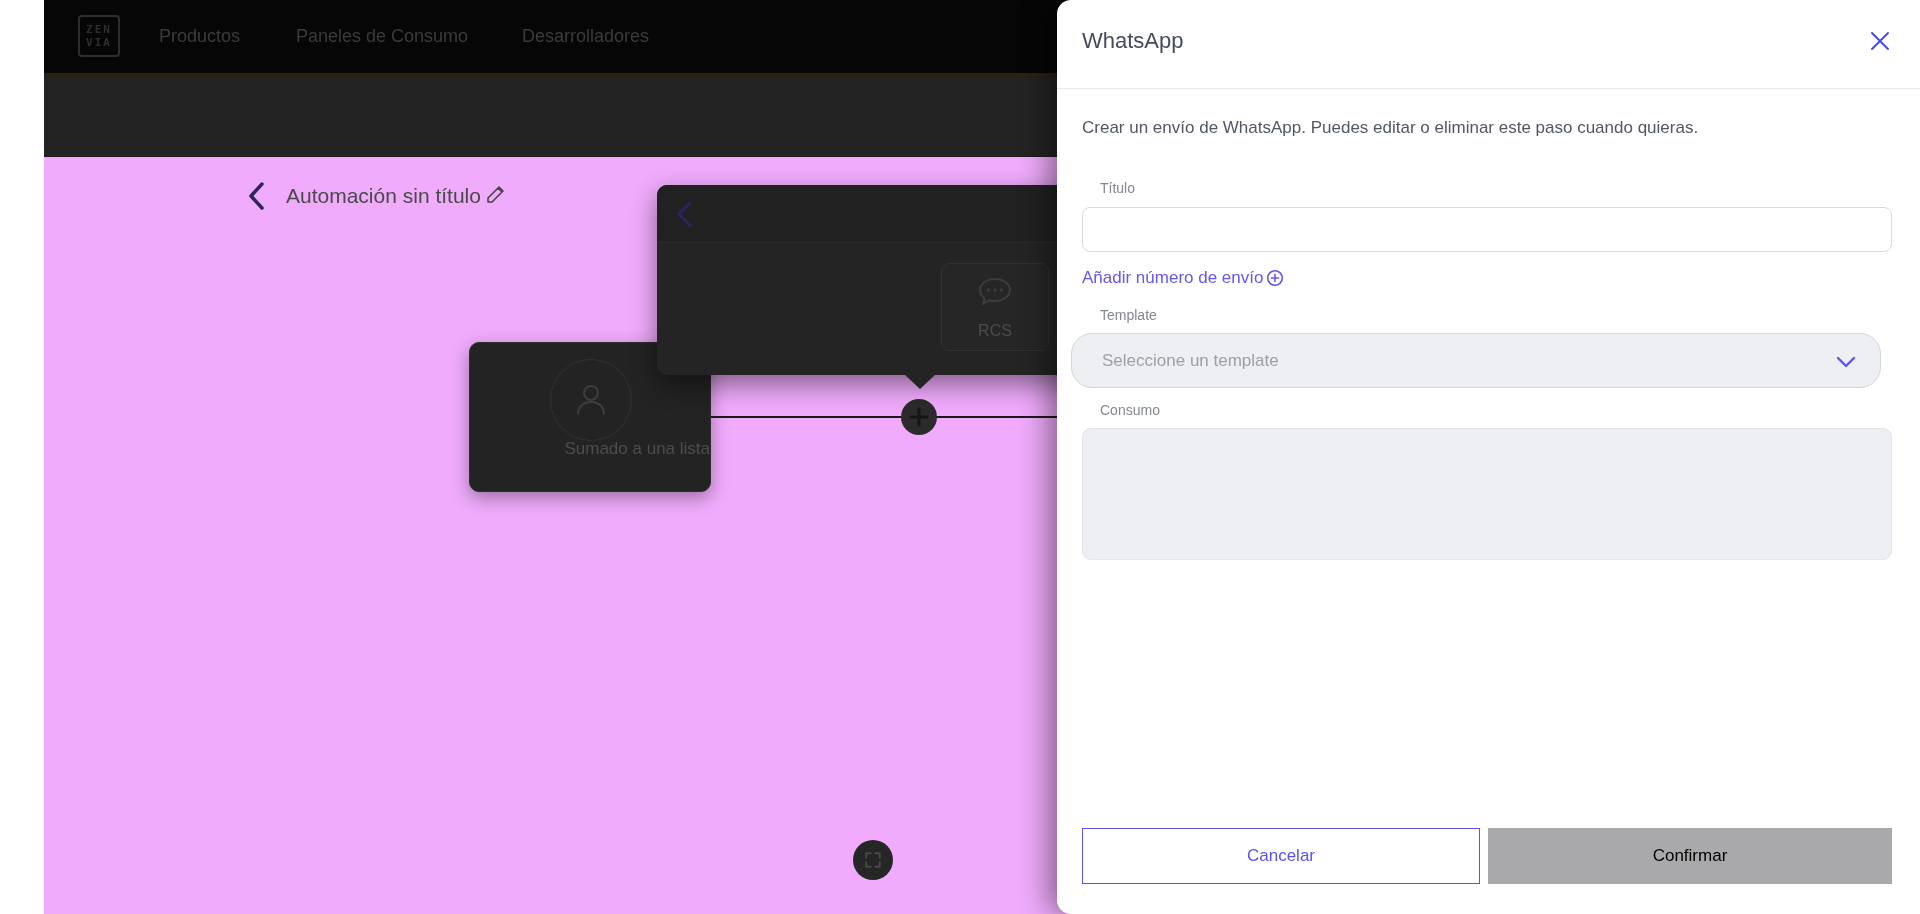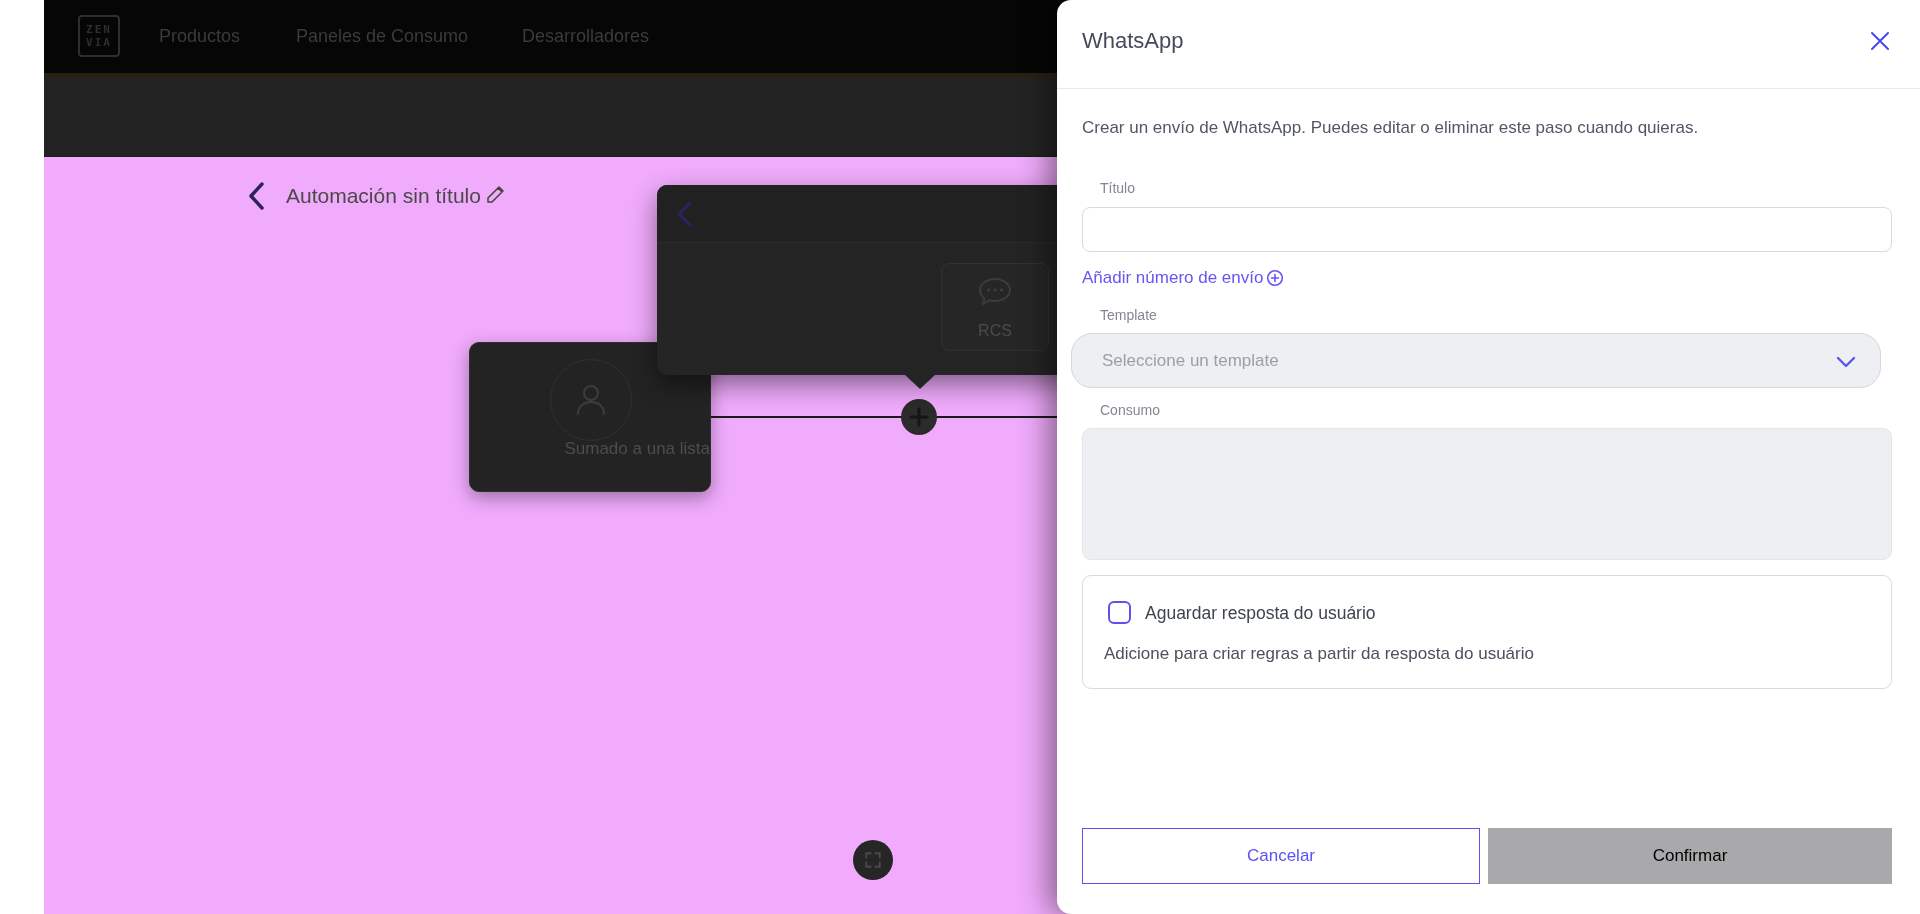--- a/index.html
+++ b/index.html
@@ -229,25 +229,20 @@
   <div class="template-select">
     <span class="template-placeholder">Seleccione un template</span>
     <svg class="select-chevron" width="24" height="22" viewBox="0 0 24 22">
       <polyline points="4,7 12,15 20,7" fill="none" stroke="#5b54f2" stroke-width="2.4" stroke-linecap="round" stroke-linejoin="round"></polyline>
     </svg>
   </div>
 
   <label class="field-label lbl-mensaje">Consumo</label>
   <textarea class="mensaje-textarea" style=""></textarea>
 
-  <div class="response-card">
-    <div class="response-checkbox" role="checkbox" aria-checked="false"></div>
-    <div class="response-label">Aguardar resposta do usuário</div>
-    <div class="response-help">Adicione para criar regras a partir da resposta do usuário</div>
-  </div>
 
   <div class="btn btn-cancel">
     <span>Cancelar</span>
   </div>
   <div class="btn btn-confirm" aria-disabled="true">
     <span>Confirmar</span>
   </div>
 
 </div>
 

